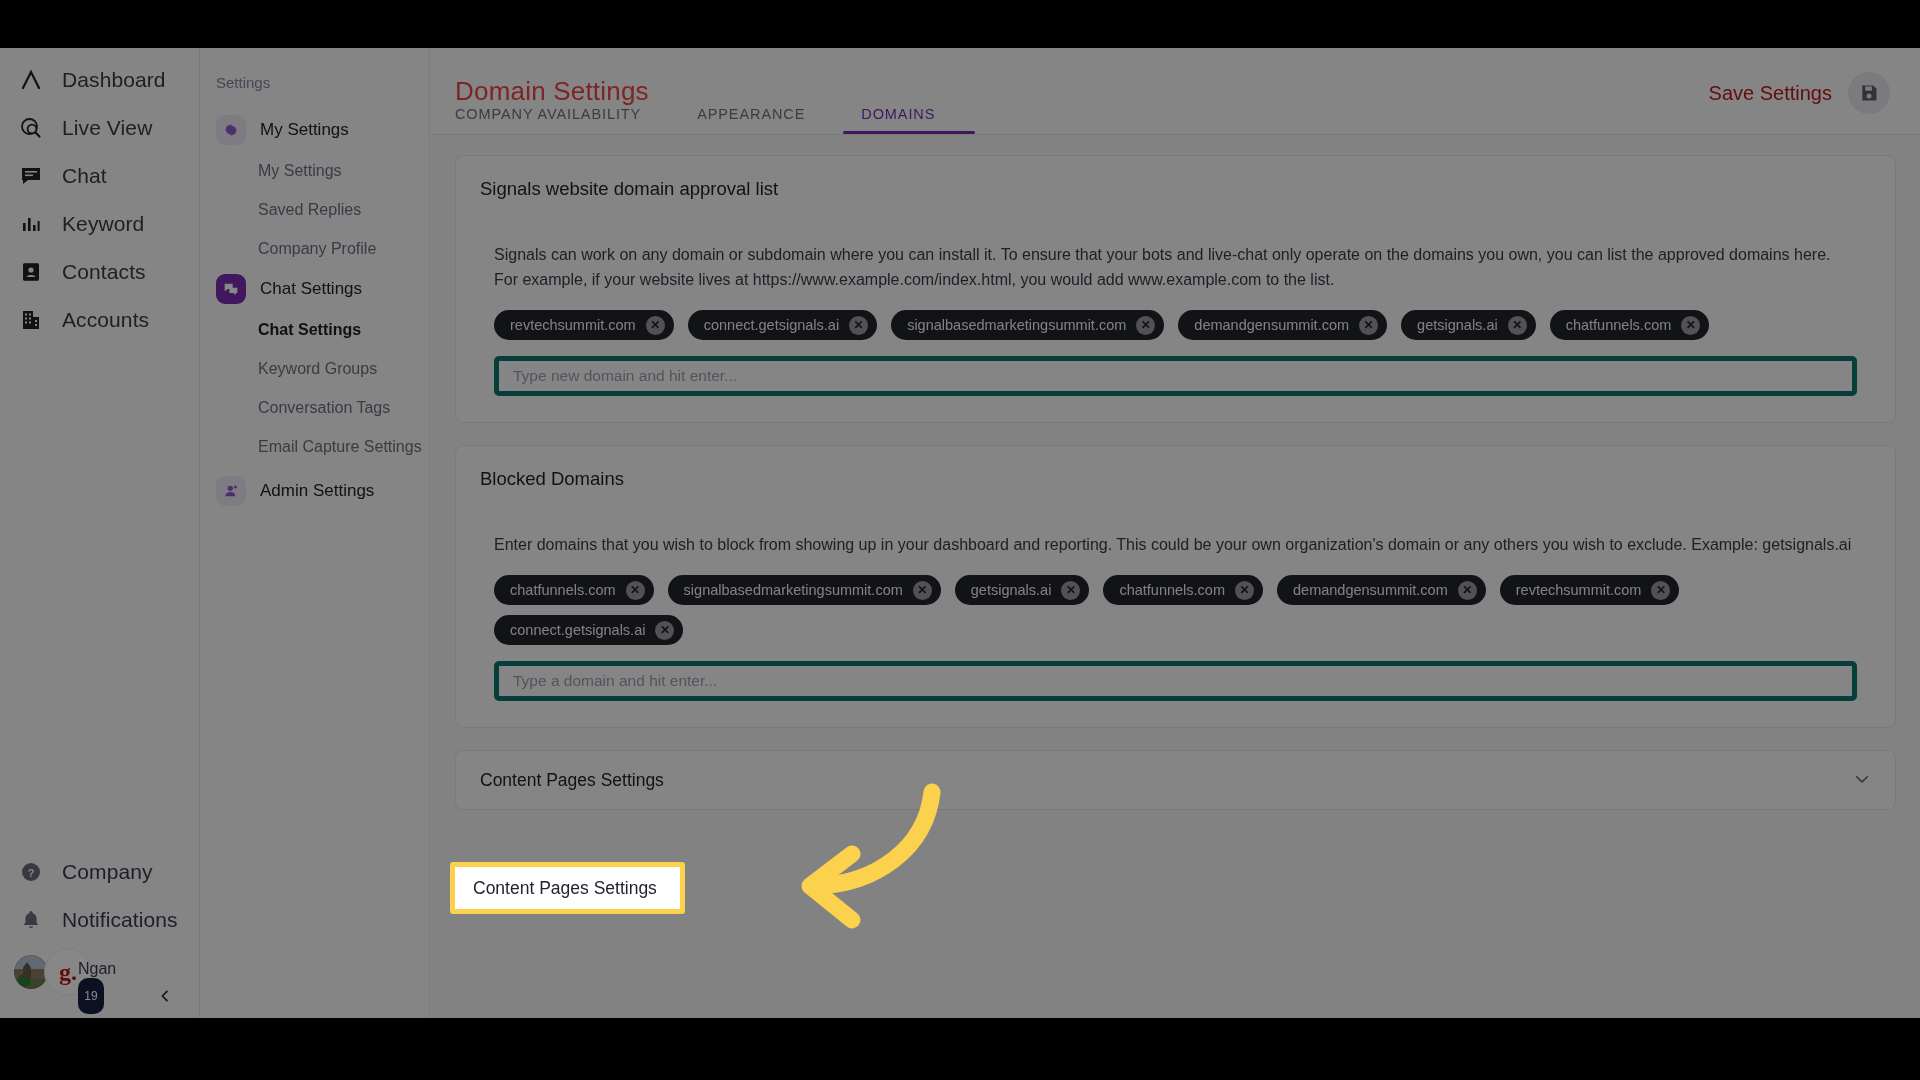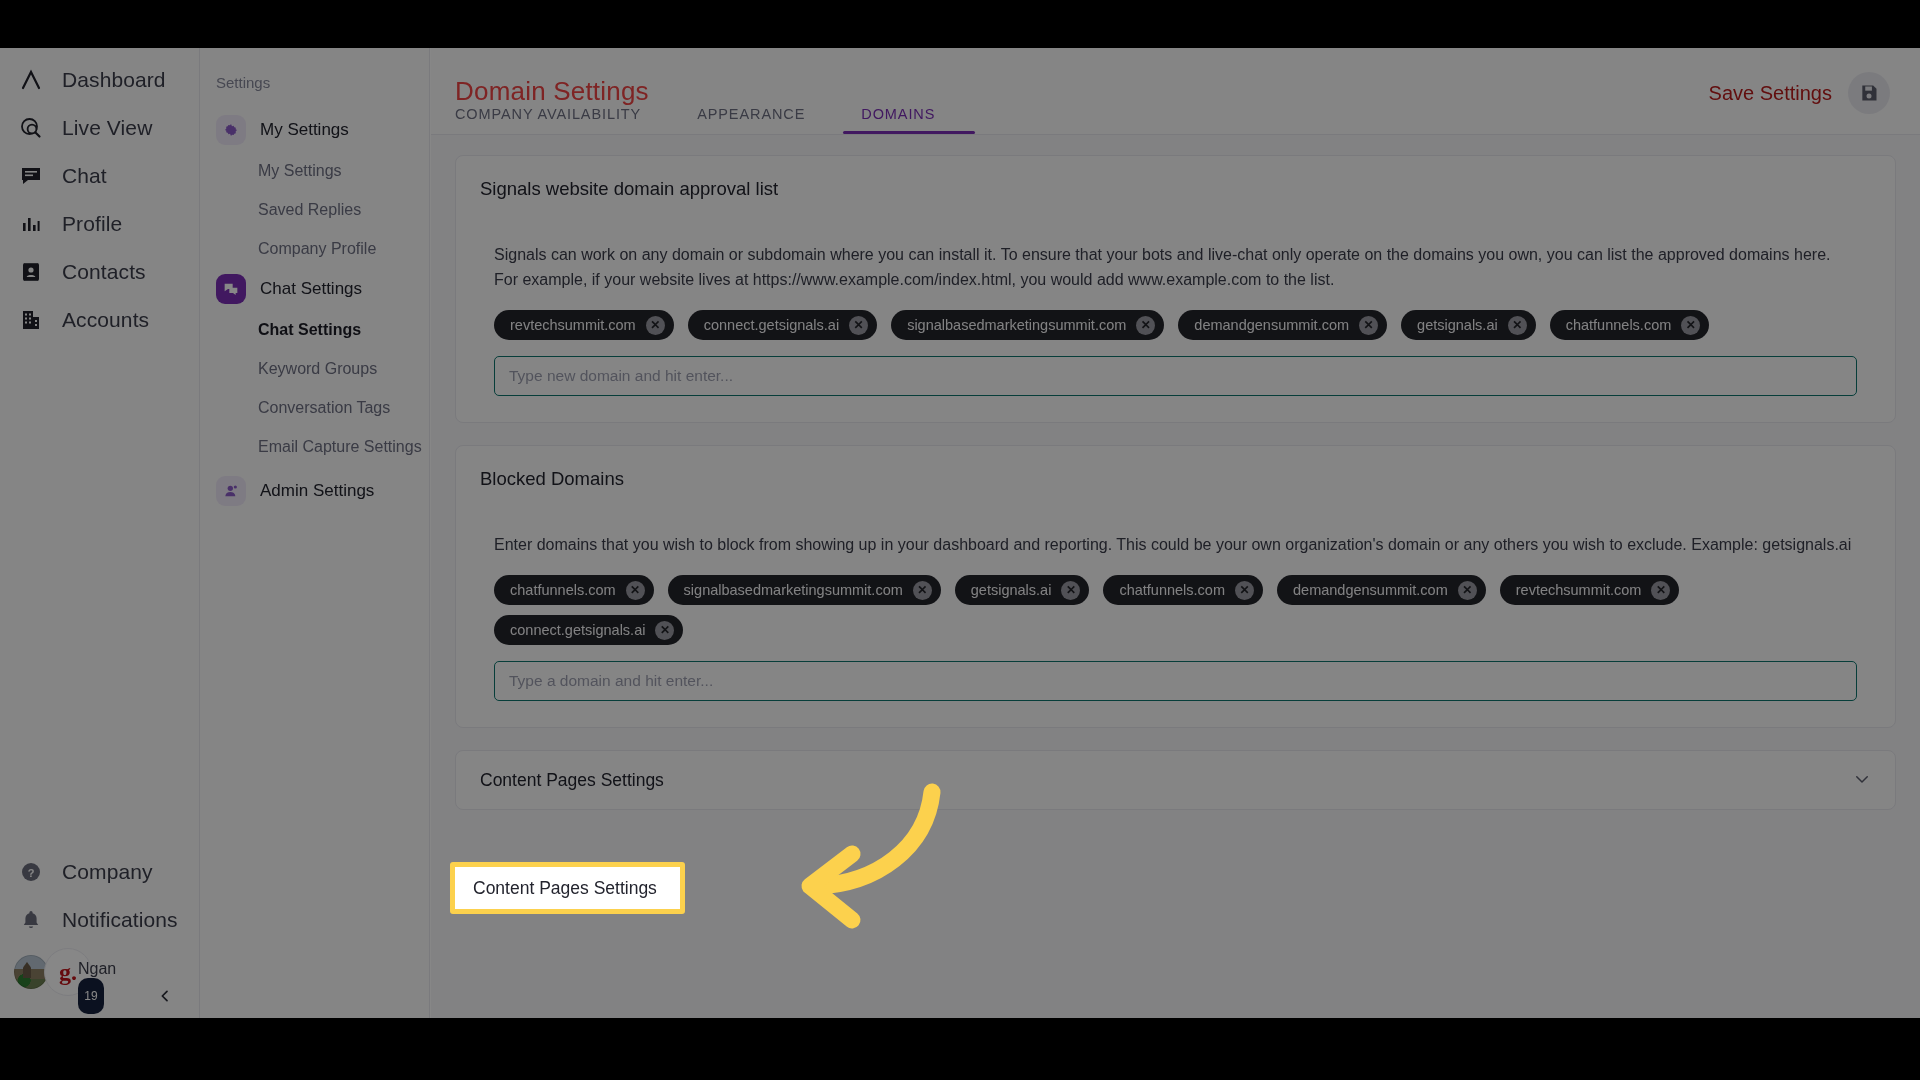--- a/index.html
+++ b/index.html
@@ -192,21 +192,21 @@
     font-size: 14.5px; white-space: nowrap; cursor: default;
   }
   .chip .x {
     width: 19px; height: 19px; border-radius: 50%;
     background: #9a9aa2; color: #23242a;
     display: flex; align-items: center; justify-content: center;
     font-size: 12px; font-weight: 700; cursor: pointer; line-height: 1;
   }
   .domain-input {
     display: block; width: calc(100% - 28px); margin: 0 14px;
-    height: 40px; border: 1px solid #0f766e; border-radius: 5px;
+    height: 40px; border: 5px solid #0f766e; border-radius: 5px;
     background: #fbfbfc; padding: 0 14px;
     font-size: 15.5px; color: #000000;
     font-family: "Liberation Sans", sans-serif;
   }
   .domain-input::placeholder { color: #9c9eae; }
 
   .collapsed-row {
     background: #fbfbfc; border: 1px solid #e7e7ec; border-radius: 8px;
     height: 60px; display: flex; align-items: center;
     justify-content: space-between; padding: 0 24px;
@@ -270,21 +270,21 @@
 
       <div class="nav-item">
         <span class="ico">
           <svg width="24" height="24" viewBox="0 0 24 24" fill="currentColor">
               <rect x="4" y="11" width="2.6" height="8"></rect>
               <rect x="9" y="6" width="2.6" height="13"></rect>
               <rect x="14" y="13" width="2.6" height="6"></rect>
               <rect x="18.6" y="9" width="2" height="10"></rect>
             </svg>
         </span>
-        <span class="lbl">Profile</span>
+        <span class="lbl">Keyword</span>
       </div>
 
       <div class="nav-item">
         <span class="ico">
           <svg width="24" height="24" viewBox="0 0 24 24" fill="currentColor">
               <rect x="4" y="3" width="16" height="18" rx="2"></rect>
               <circle cx="12" cy="10" r="2.6" fill="#fbfbfc"></circle>
               <path d="M7.6 17c1-2.6 7.8-2.6 8.8 0z" fill="#fbfbfc"></path>
               <rect x="6" y="1.6" width="12" height="1.6" fill="#fbfbfc"></rect>
               <rect x="6" y="20.8" width="12" height="1.6" fill="#fbfbfc"></rect>

